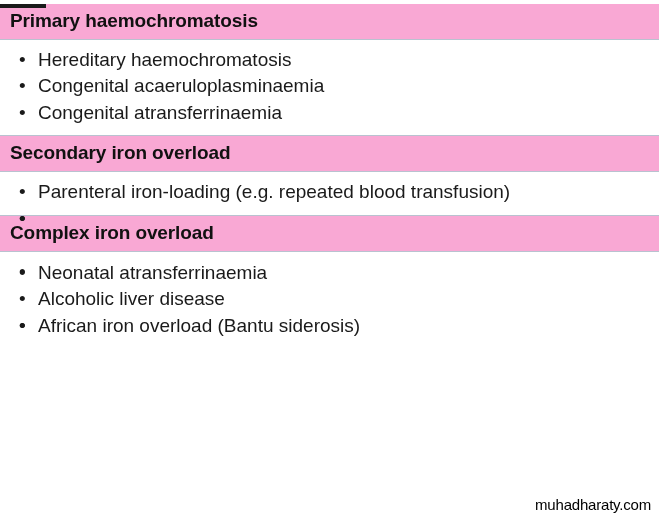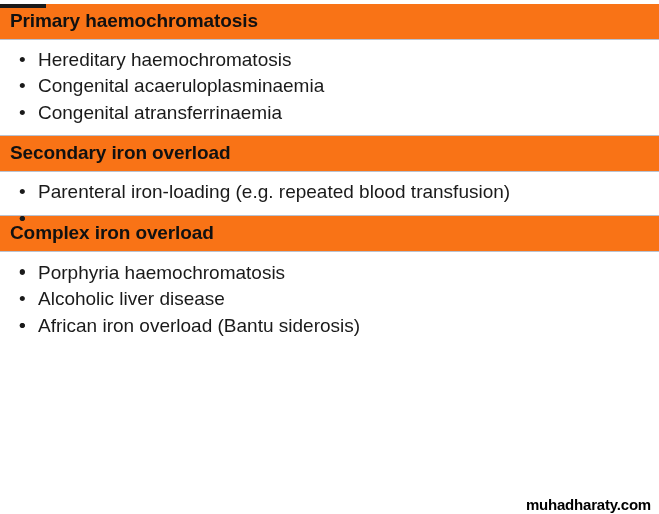--- a/index.html
+++ b/index.html
@@ -22,21 +22,21 @@
   }
   .top-rule {
     position: absolute;
     top: 0;
     left: 0;
     width: 46px;
     height: 4px;
     background: #1a1a1a;
   }
   .section-header {
-    background: #f97316;
+    background: #f9a8d4;
     border-top: 1px solid #b9c2d0;
     border-bottom: 1px solid #b9c2d0;
     padding: 6px 10px 7px 10px;
     font-size: 19px;
     font-weight: bold;
     color: #111111;
     letter-spacing: -0.1px;
   }
   .section-header.first {
     border-top: none;
@@ -61,21 +61,21 @@
     top: 0;
     font-size: 19px;
     line-height: 1.34;
     color: #1a1a1a;
   }
   .watermark {
     position: absolute;
     right: 8px;
     bottom: 5px;
     font-size: 15px;
-    font-weight: bold;
+    font-weight: normal;
     color: #000000;
     letter-spacing: -0.2px;
     text-align: right;
   }
 </style>
 </head>
 <body>
 
 <div class="table-wrap">
 
@@ -111,21 +111,21 @@
     </li>
   </ul>
 
   <div class="section-header">Complex iron overload</div>
   <ul class="item-list">
     <li>
       <span class="bullet">•</span>
     </li>
     <li>
       <span class="bullet">•</span>
-      <span>Porphyria haemochromatosis</span>
+      <span>Neonatal atransferrinaemia</span>
     </li>
     <li>
       <span class="bullet">•</span>
       <span>Alcoholic liver disease</span>
     </li>
     <li>
       <span class="bullet">•</span>
     </li>
     <li>
       <span class="bullet">•</span>

